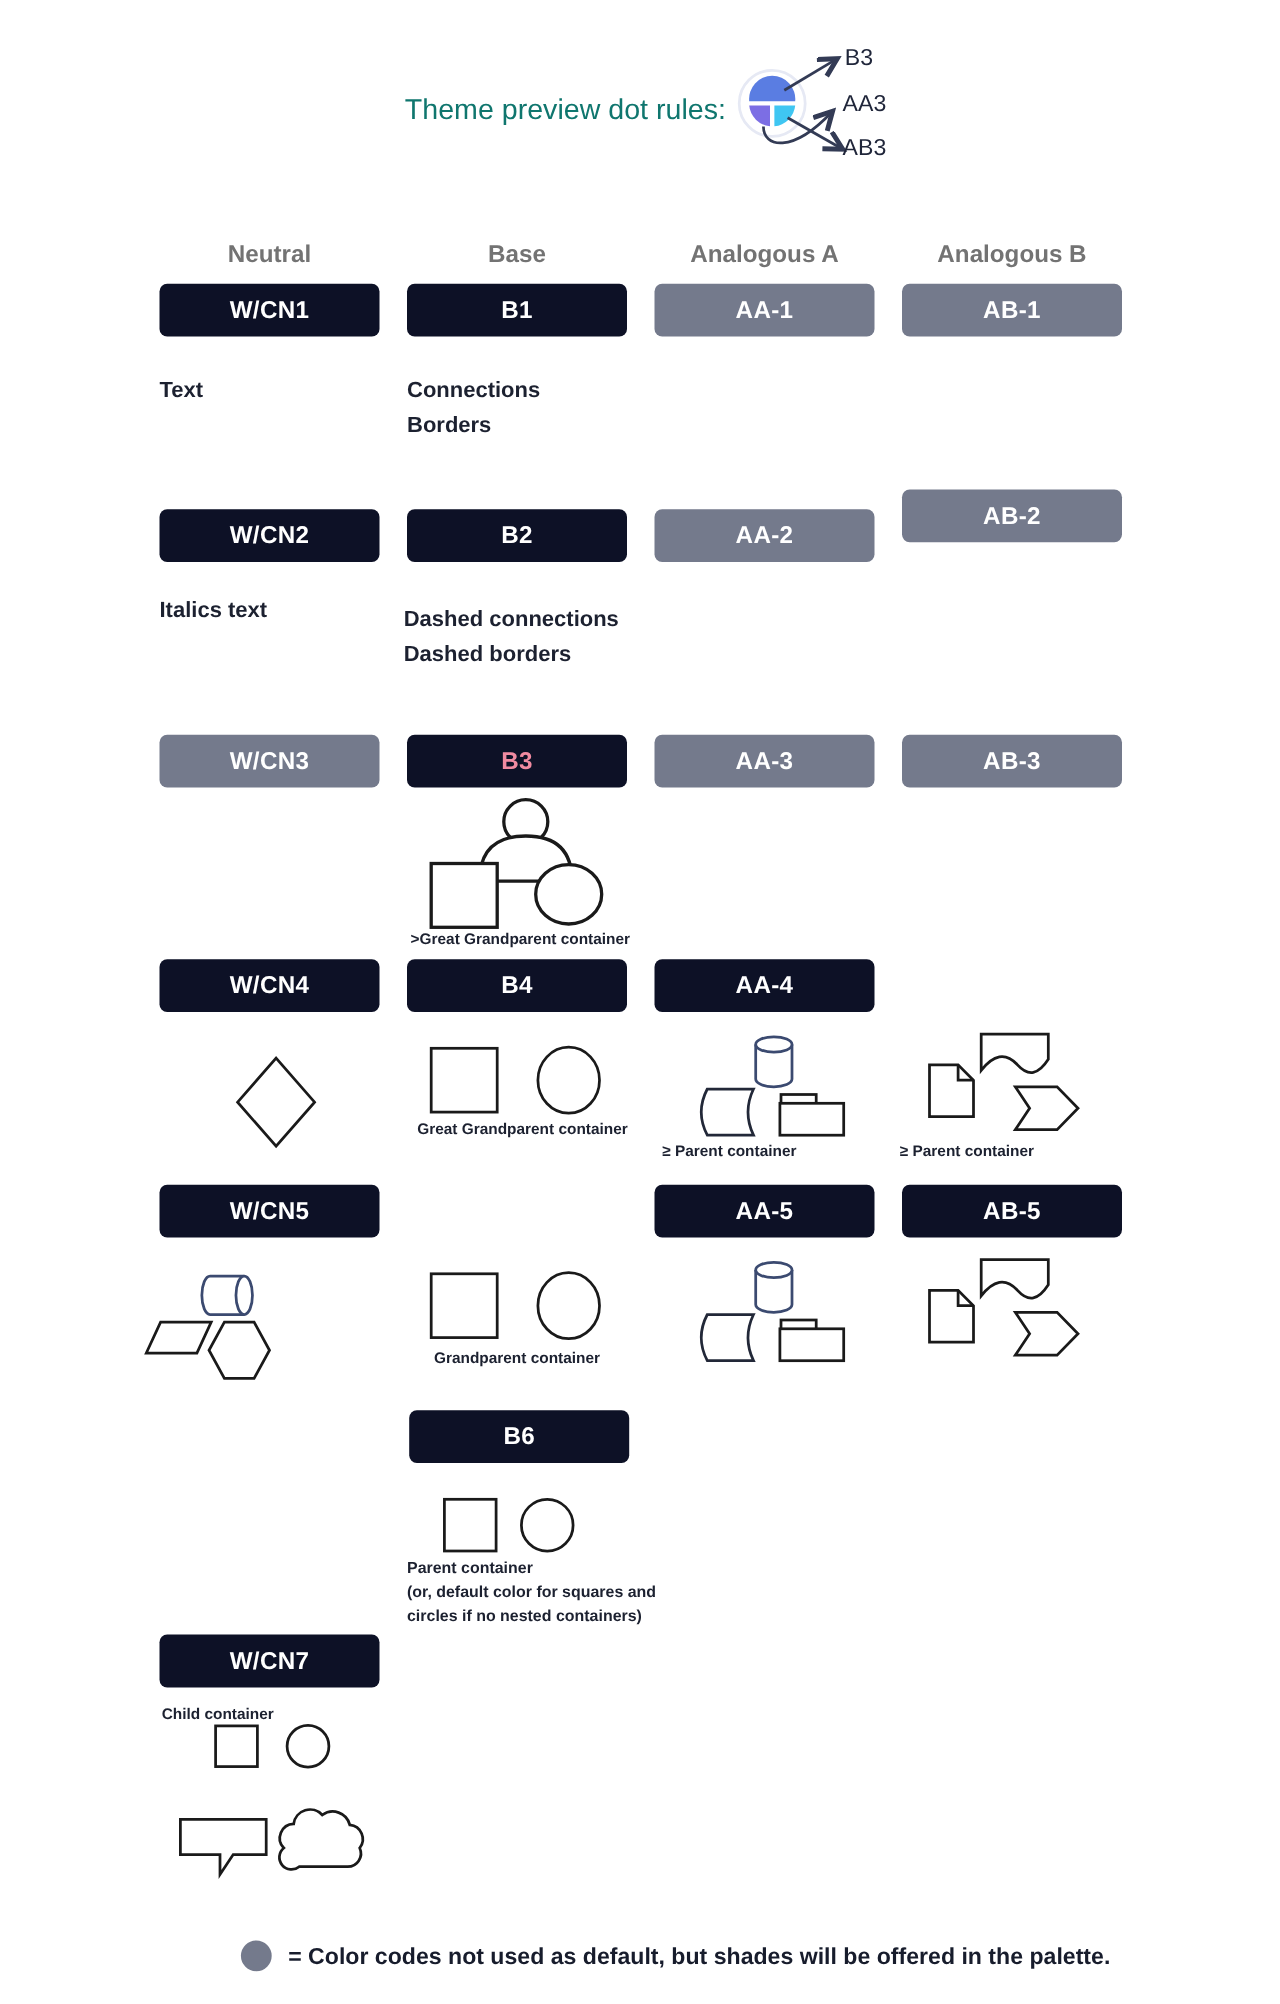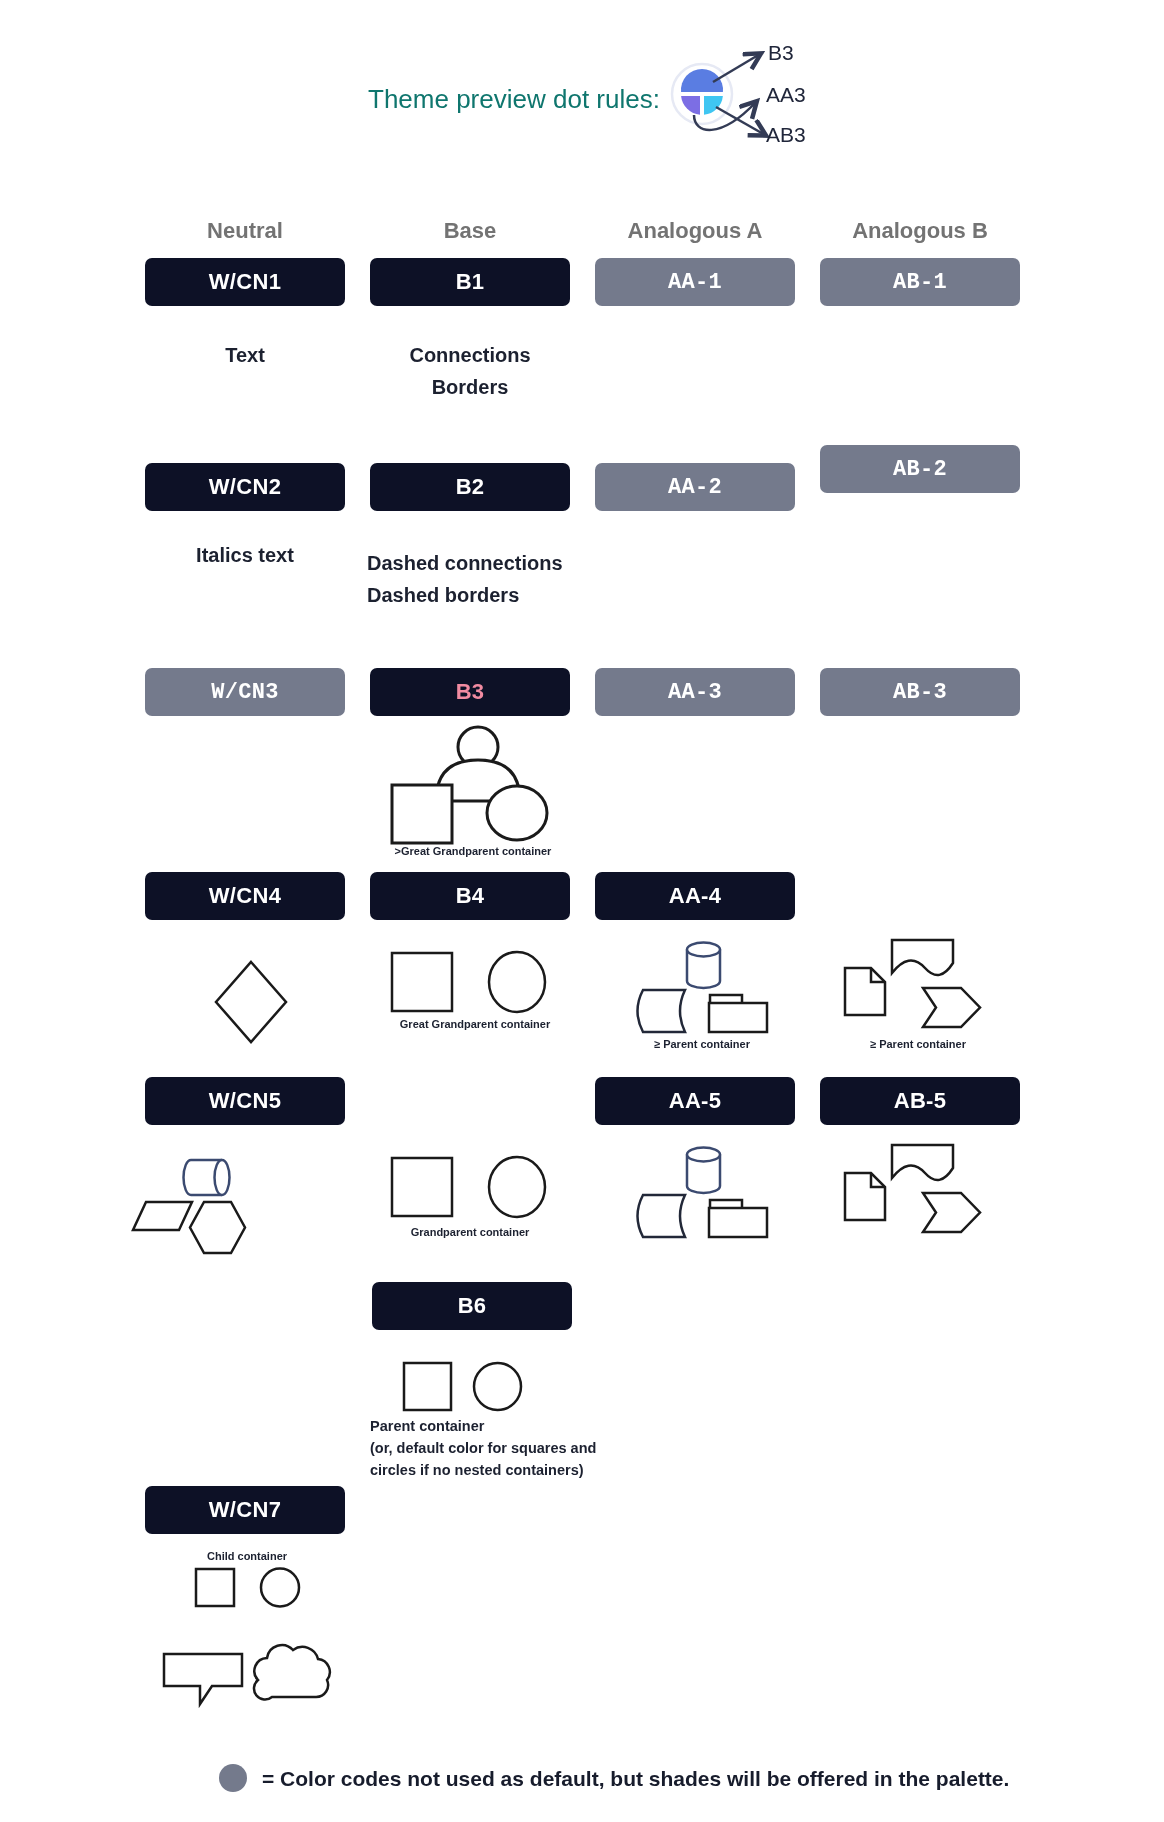--- a/index.html
+++ b/index.html
@@ -4,27 +4,27 @@
 <style>
   html,body{margin:0;padding:0;background:#ffffff;}
   .stage{position:relative;width:1164px;height:1822px;background:#fff;overflow:hidden;
          font-family:"Liberation Sans",sans-serif;color:#1d2232;}
   .title{position:absolute;left:368px;top:84px;font-size:26px;font-weight:400;color:#0f766e;}
   .dot-label{position:absolute;font-size:21px;line-height:21px;font-weight:400;color:#20263a;}
   .col-header{position:absolute;width:200px;text-align:center;font-size:22px;font-weight:700;color:#737373;}
   .swatch{position:absolute;width:200px;height:48px;border-radius:7px;display:flex;align-items:center;justify-content:center;}
   .swatch span{font-size:22px;font-weight:700;color:#ffffff;letter-spacing:.3px;}
   .swatch.dark{background:#0d1126;}
-  .swatch.gray{background:#747a8c;font-family:Liberation Mono, monospace;}
+  .swatch.gray{background:#747a8c;}
   .swatch.dark span.pink{color:#f18ba1;}
   .ann{position:absolute;font-weight:700;color:#1c2130;}
   .ann.big{font-size:20px;}
-  .ann.small{font-size:11px;}
+  .ann.small{font-size:14px;}
   .ann.tiny{font-size:14.5px;}
-  .ann.center{width:200px;text-align:center;}
+  .ann.center{width:200px;}
   .ann.centerw{width:260px;text-align:center;}
   .shape-svg{position:absolute;}
   .note-dot{position:absolute;left:219px;top:1764px;width:28px;height:28px;border-radius:50%;background:#747a8c;}
   .note-text{position:absolute;left:262px;top:1767px;font-size:21px;font-weight:700;color:#171c2c;}
 </style>
 </head>
 <body>
 
 <div class="stage">
 

